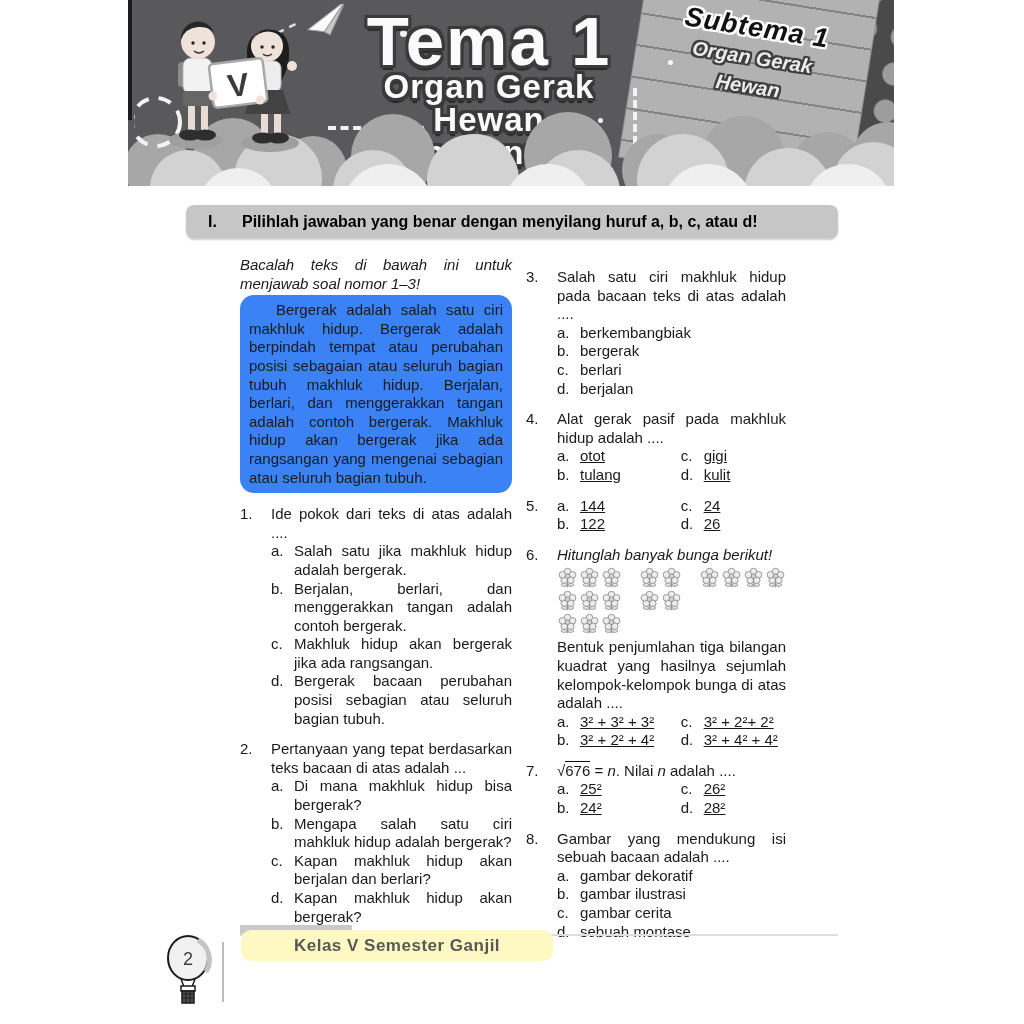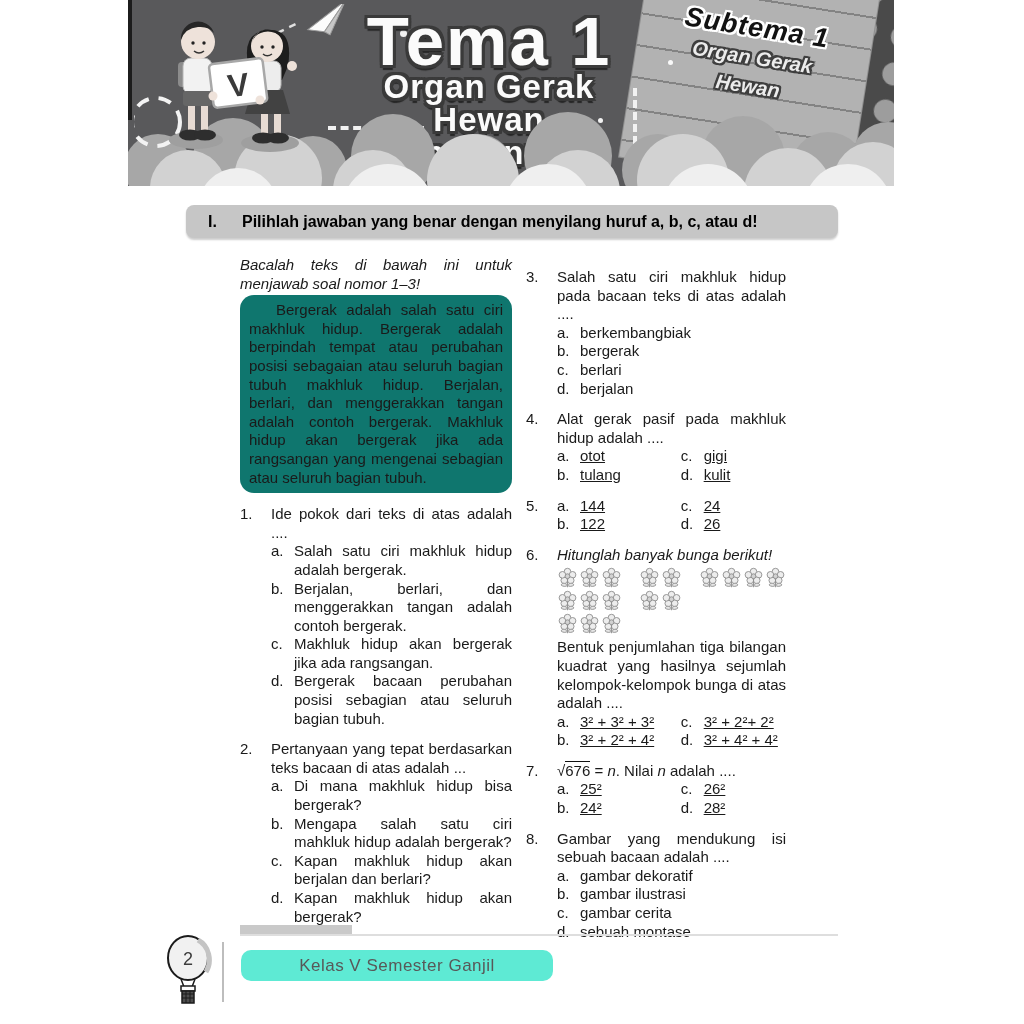--- a/index.html
+++ b/index.html
@@ -40,44 +40,44 @@
         border-radius:8px;box-shadow:0 2px 2px rgba(0,0,0,.2);display:flex;align-items:center;
         font-weight:bold;font-size:16px;color:#000;}
   .instruction .numeral{margin-left:22px;width:34px;flex:none;}
 
   
   .content{position:absolute;left:240px;top:256px;width:546px;display:flex;gap:14px;
         font-size:15px;line-height:18.6px;}
   .col-left{width:272px;flex:none;}
   .col-right{width:260px;flex:none;}
   .reading-intro{font-style:italic;text-align:justify;margin-bottom:2px;}
-  .passage{background:#0f766e;border-radius:14px;padding:6px 9px;text-align:justify;}
+  .passage{background:#3b82f6;border-radius:14px;padding:6px 9px;text-align:justify;}
   .passage .ptext{text-indent:27px;}
   .q{display:flex;margin-top:12px;}
   .qnum{width:31px;flex:none;}
   .qbody{flex:1;min-width:0;}
   .qstem{text-align:justify;}
   .italic{font-style:italic;}
   .opt{display:flex;align-items:baseline;}
   .olabel{width:23px;flex:none;}
   .otext{flex:1;text-align:justify;}
   .opt-grid{display:grid;grid-template-columns:54% 46%;}
   .opt-grid .otext{text-align:left;text-decoration:underline;}
   .rad{border-top:1.6px solid #111;}
   .flower-groups{display:flex;gap:17px;margin:3px 0 2px;align-items:flex-start;}
   .frow{display:flex;gap:1px;height:23px;}
 
   
   .divider-thick{position:absolute;left:240px;top:925px;width:112px;height:9px;background:#c9c9c9;}
   .divider-thin{position:absolute;left:240px;top:934px;width:598px;height:2px;background:#dedede;}
   .balloon{position:absolute;left:164px;top:934px;}
   .v-line{position:absolute;left:222px;top:942px;width:2px;height:60px;background:#bdbdbd;}
-  .footer-pill{position:absolute;left:241px;top:950px;width:312px;height:31px;background:#5eead4;
+  .footer-pill{position:absolute;left:241px;top:930px;width:312px;height:31px;background:#fef9c3;
         border-radius:10px;display:flex;align-items:center;justify-content:center;
-        font-weight:normal;font-size:17px;color:#585858;letter-spacing:.5px;}
+        font-weight:bold;font-size:17px;color:#585858;letter-spacing:.5px;}
 </style>
 </head>
 <body>
 
 <div id="page">
 
   <div class="banner">
     <div class="edge"></div>
     <div class="dots"></div>
 
@@ -193,21 +193,21 @@
       <div class="passage">
         <div class="ptext">Bergerak adalah salah satu ciri makhluk hidup. Bergerak adalah berpindah tempat atau perubahan posisi sebagaian atau seluruh bagian tubuh makhluk hidup. Berjalan, berlari, dan menggerakkan tangan adalah contoh bergerak. Makhluk hidup akan bergerak jika ada rangsangan yang mengenai sebagian atau seluruh bagian tubuh.</div>
       </div>
       <div>
           <div class="q">
             <div class="qnum">1.</div>
             <div class="qbody">
               <div class="qstem">Ide pokok dari teks di atas adalah ....</div>
               <div class="opt">
                 <span class="olabel">a.</span>
-                <span class="otext">Salah satu ciri makhluk hidup adalah bergerak.</span>
+                <span class="otext">Salah satu jika makhluk hidup adalah bergerak.</span>
               </div>
               <div class="opt">
                 <span class="olabel">b.</span>
                 <span class="otext">Berjalan, berlari, dan menggerakkan tangan adalah contoh bergerak.</span>
               </div>
               <div class="opt">
                 <span class="olabel">c.</span>
                 <span class="otext">Makhluk hidup akan bergerak jika ada rangsangan.</span>
               </div>
               <div class="opt">

